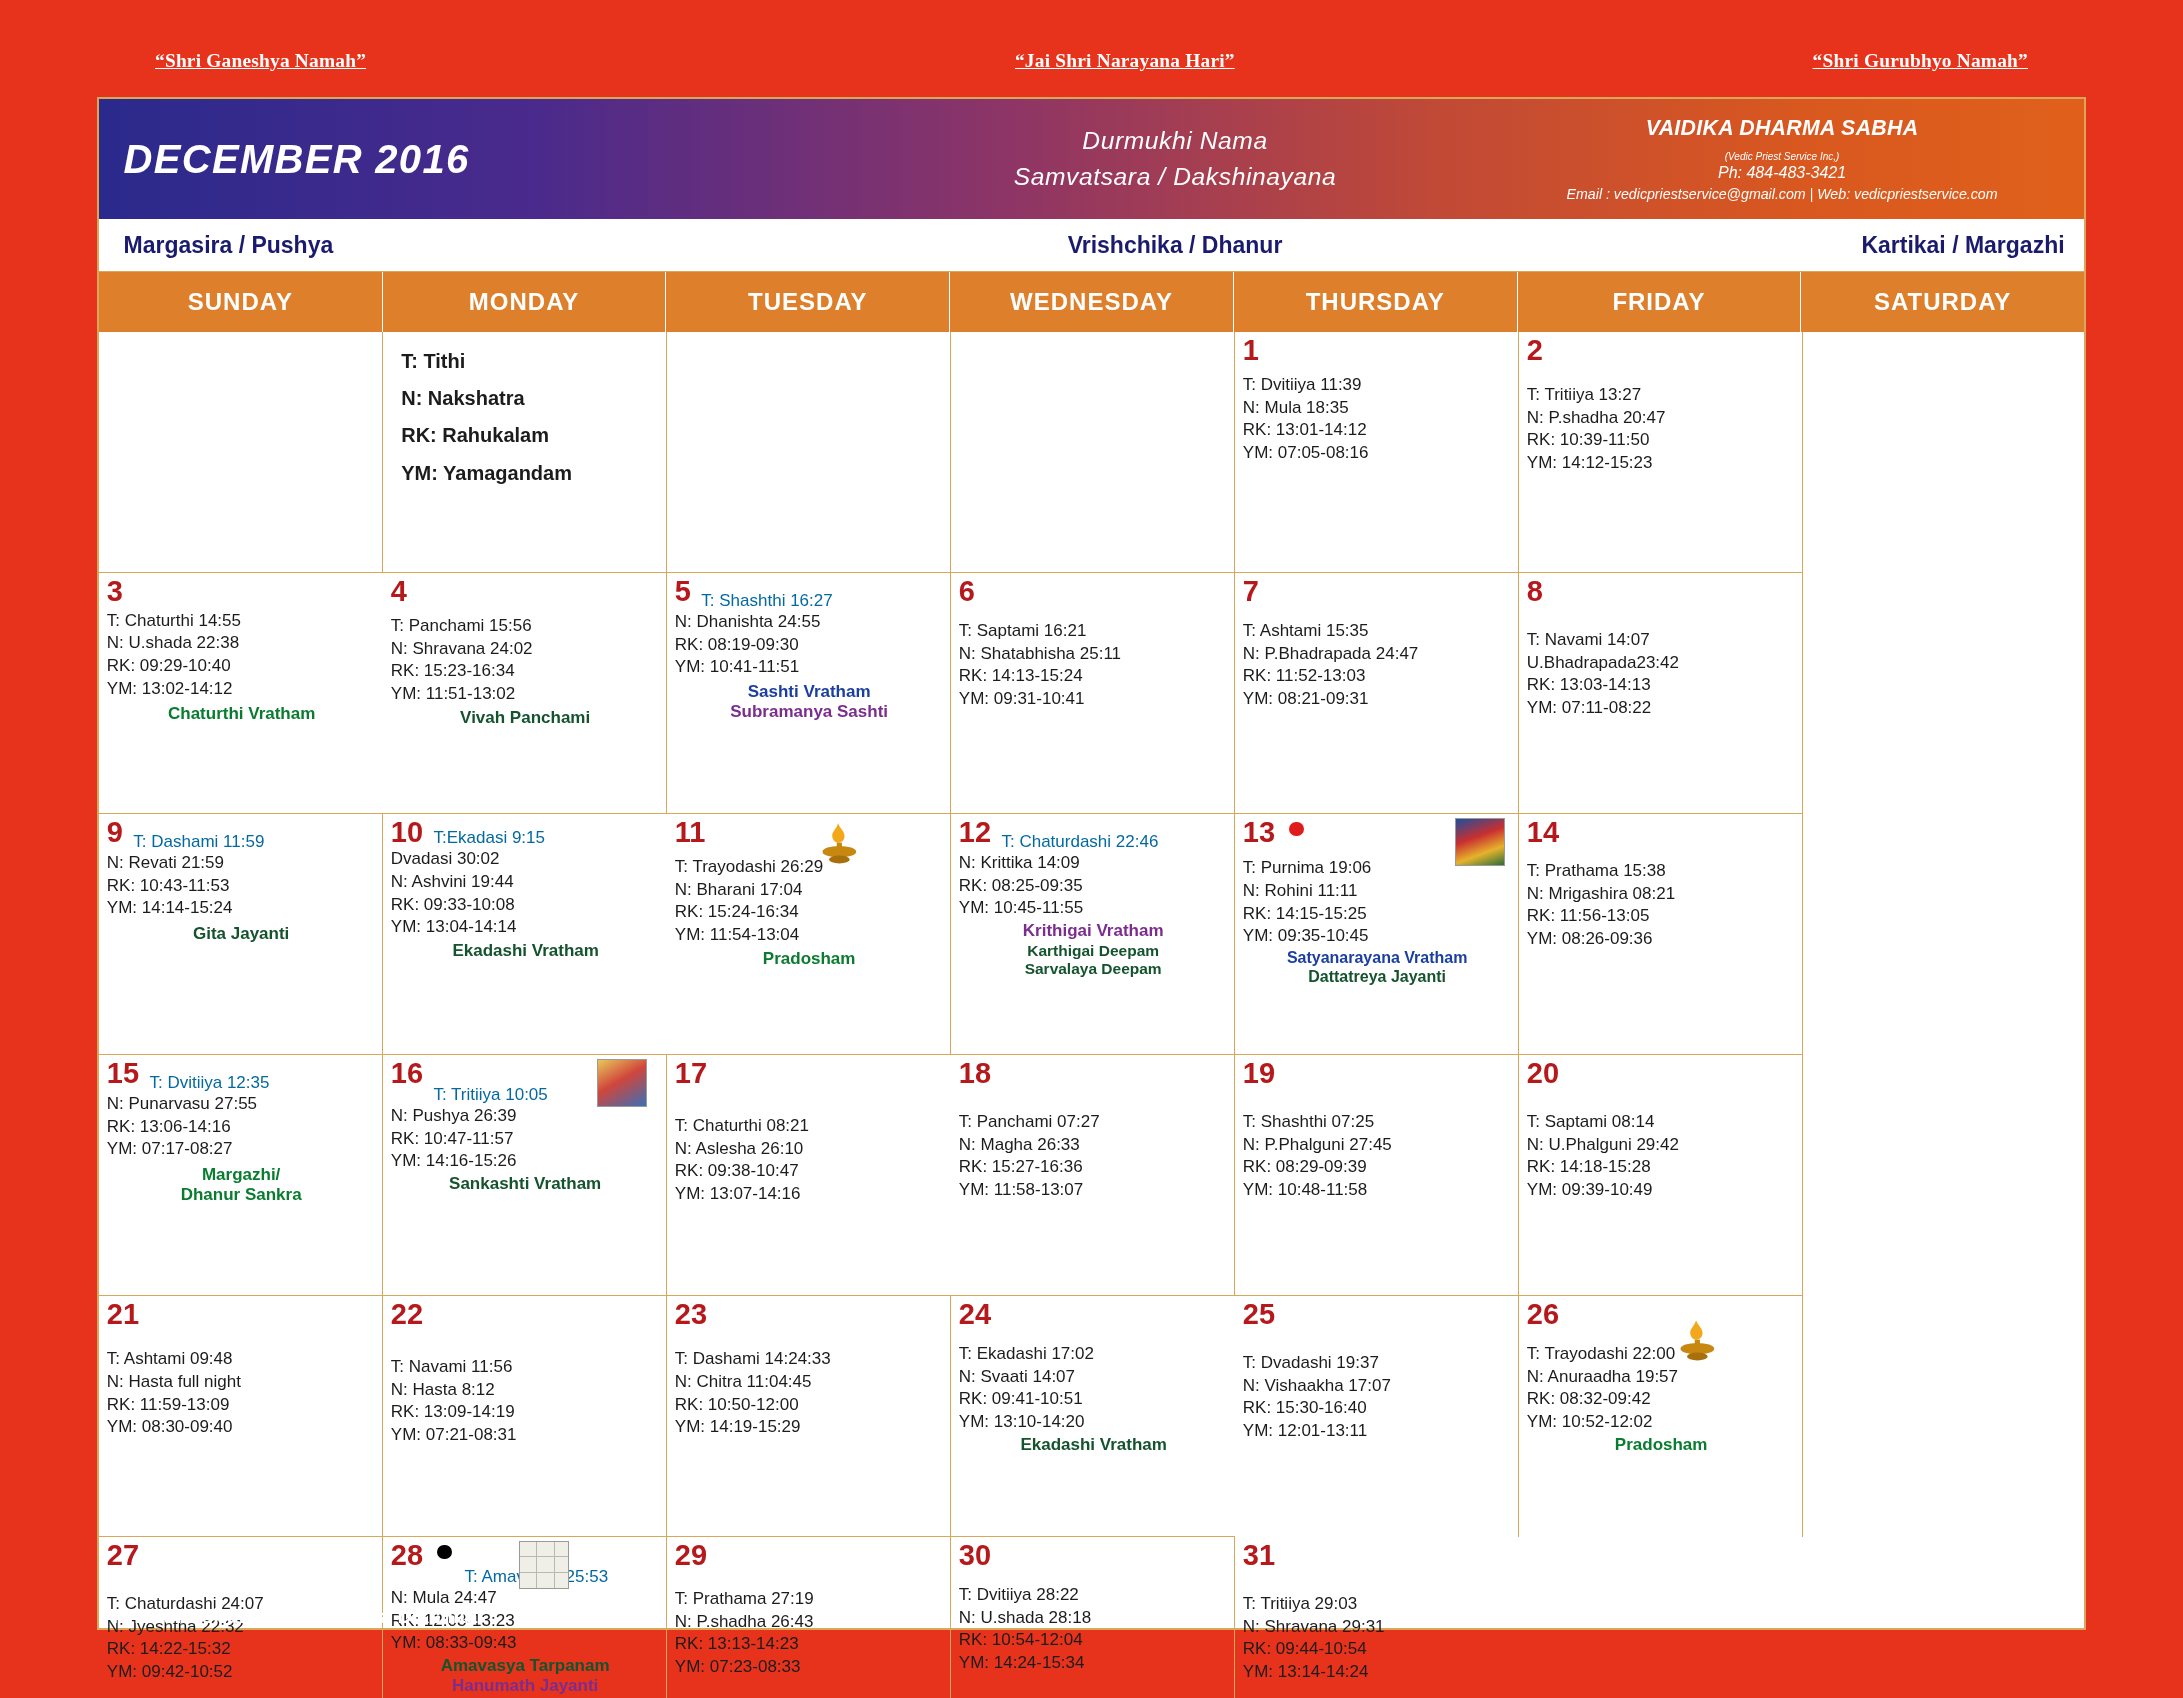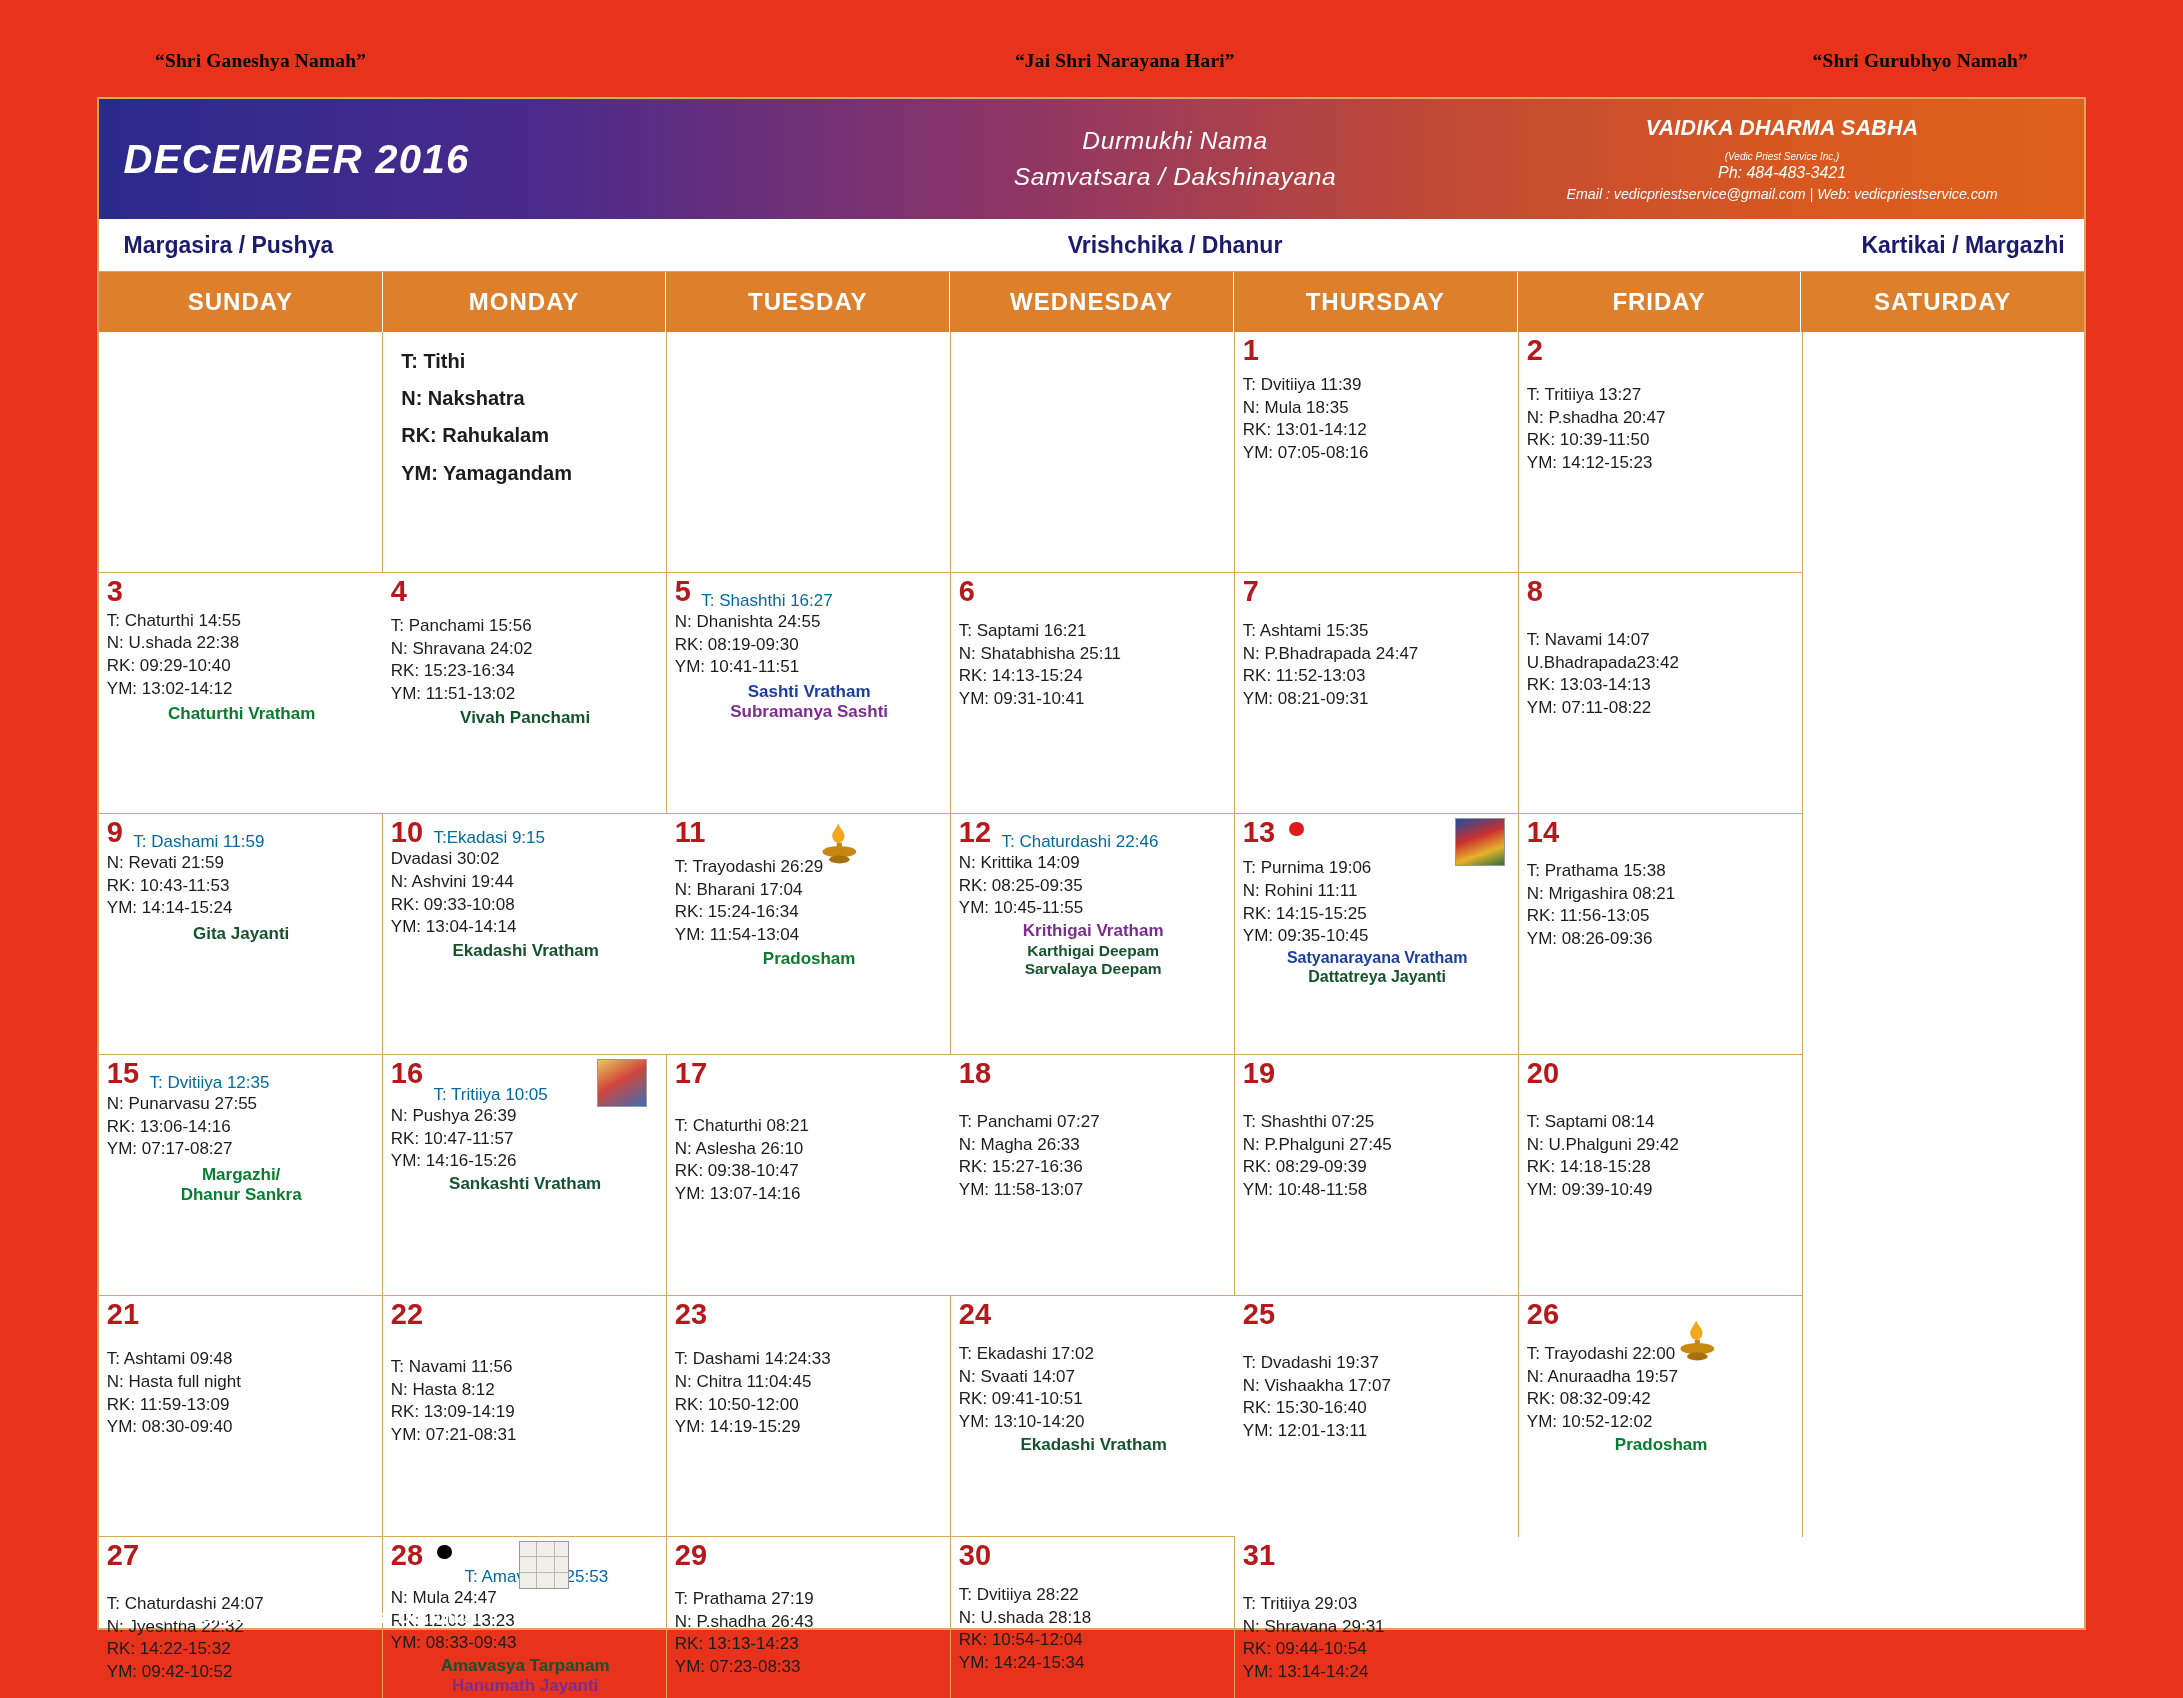--- a/index.html
+++ b/index.html
@@ -11,23 +11,24 @@
   }
   .page { position: relative; width: 2183px; height: 1698px; background: #e8331c; }
 
   
   .invocations {
     position: absolute; top: 50px; left: 0; width: 2183px;
     display: flex; justify-content: space-between;
     padding: 0 155px;
   }
   .invocations span {
-    color: #000000; font-size: 19.4px; font-weight: bold;
+    color: #ffffff; font-size: 19.4px; font-weight: bold;
     font-family: "Liberation Serif", serif;
     letter-spacing: 0.2px;
+    text-decoration: underline;
   }
   .inv-left { flex: 0 0 auto; }
   .inv-mid  { flex: 0 0 auto; margin-left: 71px; }
   .inv-right{ flex: 0 0 auto; }
 
   
   .sheet {
     position: absolute; left: 97px; top: 97px;
     width: 1989px; height: 1533px;
     border: 2.6px solid #d8a75a;

